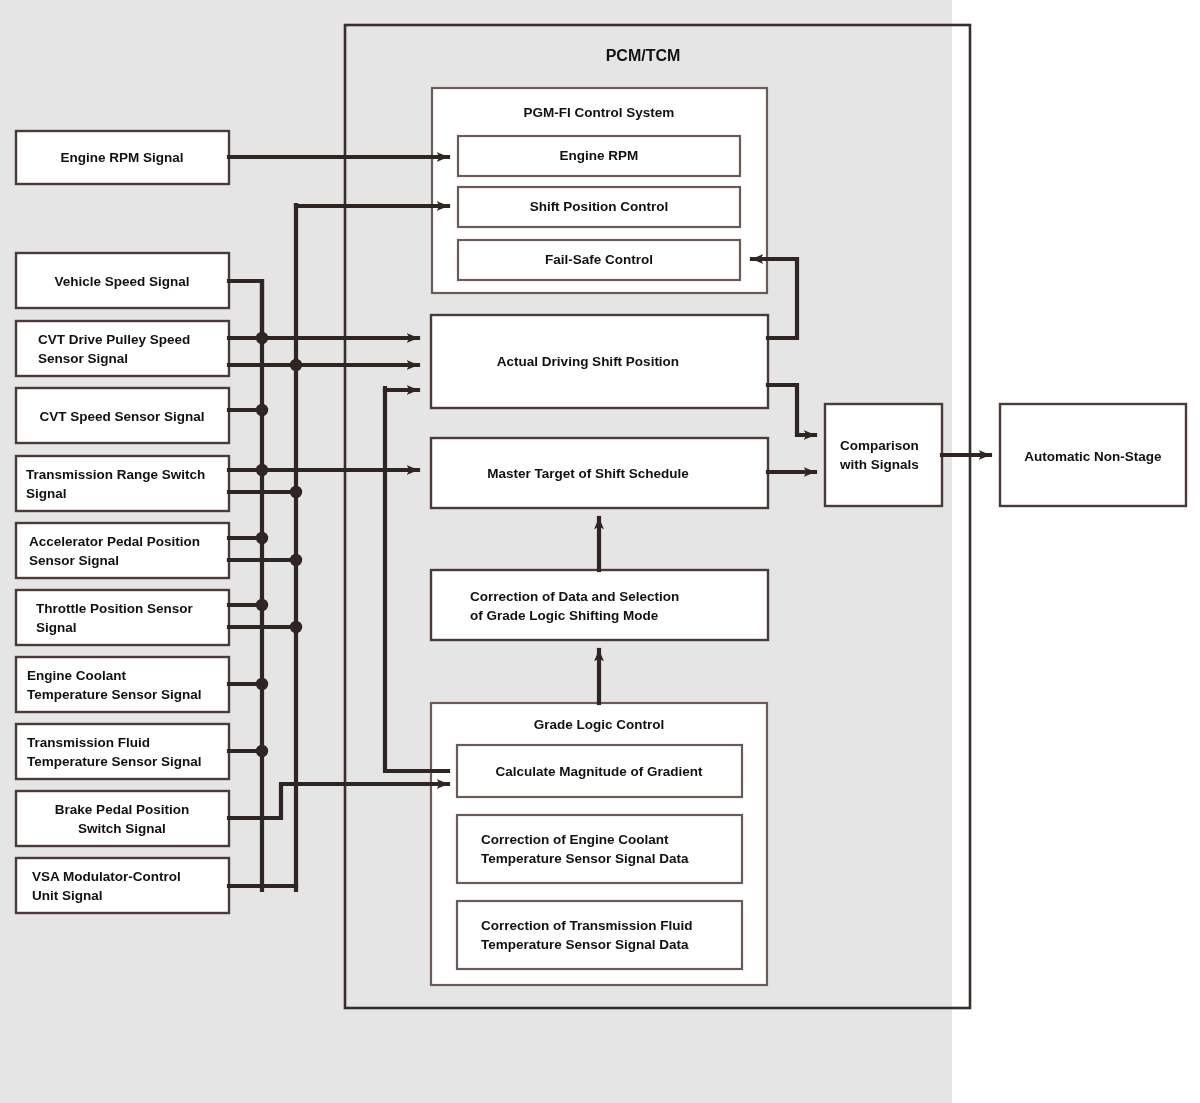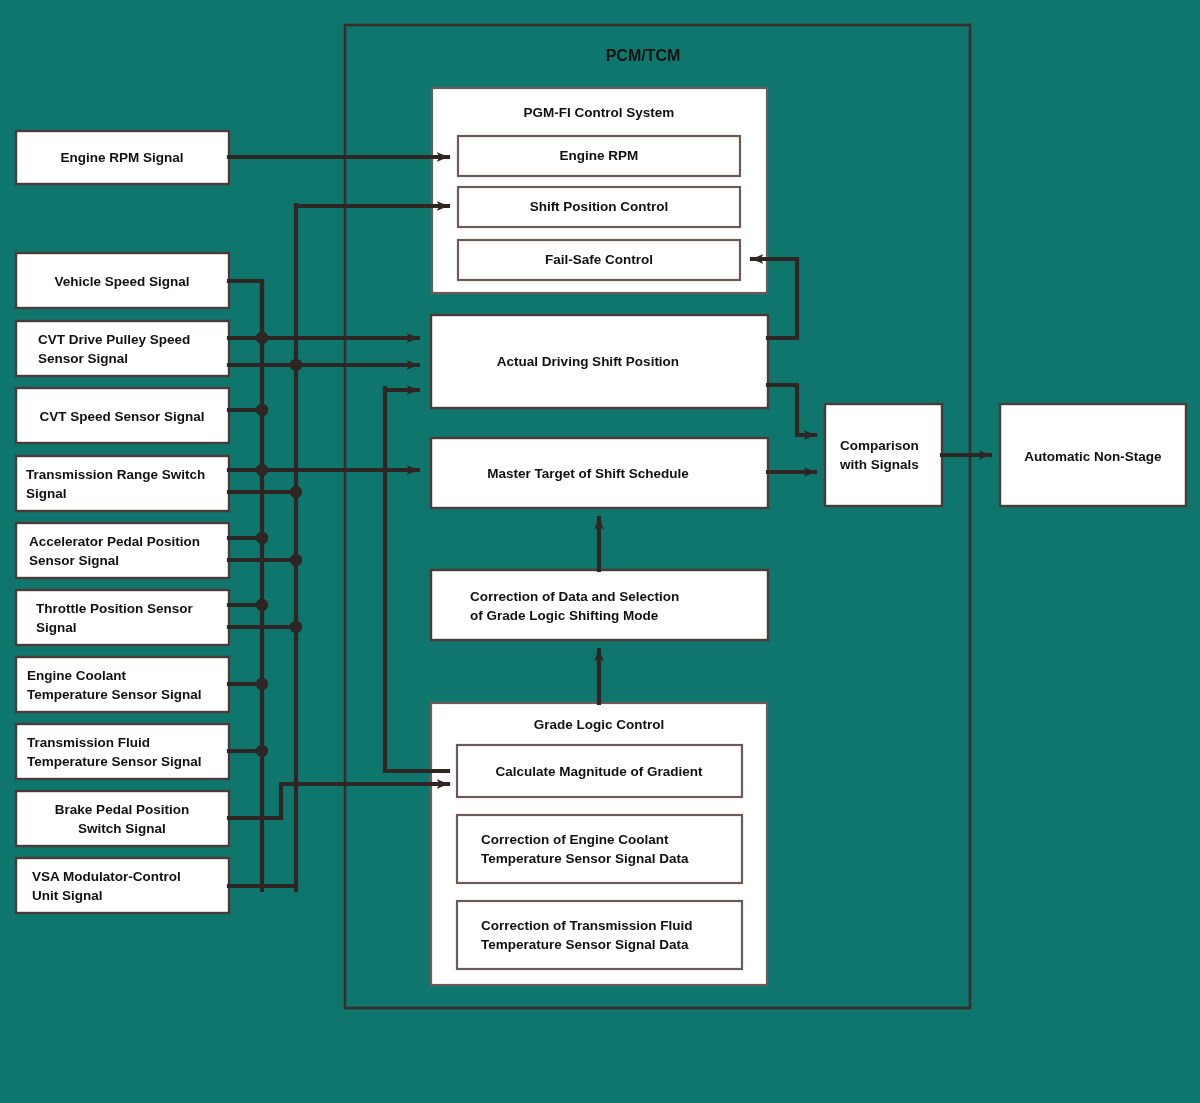--- a/index.html
+++ b/index.html
@@ -2,23 +2,23 @@
 <html><head>
 <meta charset="utf-8">
 <style>
   html, body {
     margin: 0;
     padding: 0;
     background: #ffffff;
   }
   #diagram-root {
     position: relative;
-    width: 1200px;
+    width: 952px;
     height: 1103px;
-    background: #0f766e;
+    background: #e5e5e5;
     font-family: "Liberation Sans", sans-serif;
   }
   svg.diagram-svg {
     position: absolute;
     top: 0;
     left: 0;
     width: 1200px;
     height: 1103px;
   }
   .box-rect {

